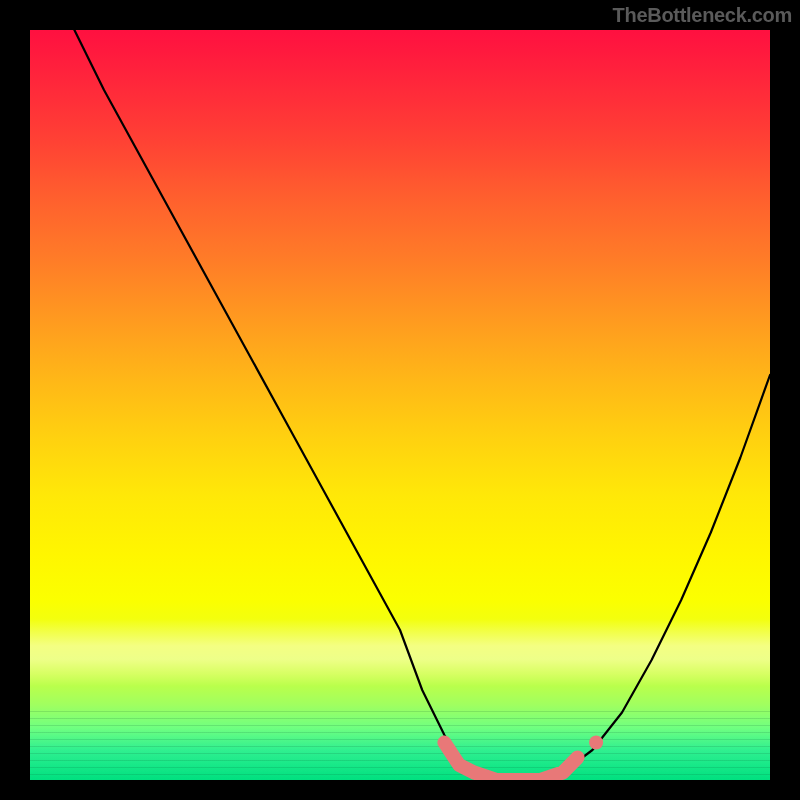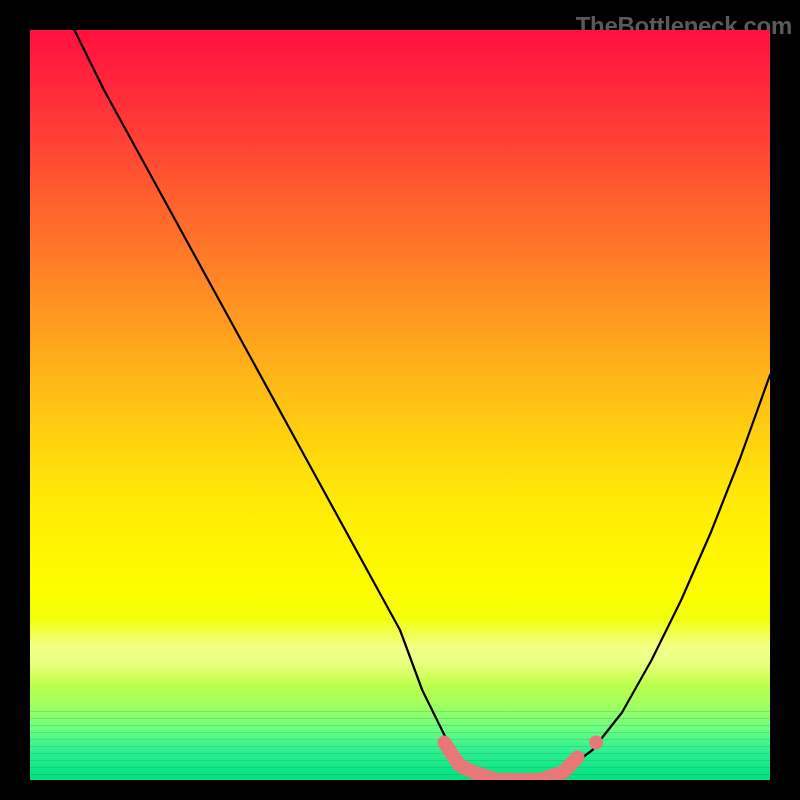--- a/index.html
+++ b/index.html
@@ -77,23 +77,23 @@
       rgba(0,80,40,0.15) 6px,
       rgba(0,80,40,0.15) 7px
     );
   }
   svg.curves {
     position: absolute;
     inset: 0;
   }
   .watermark {
     position: absolute;
-    top: 12px;
+    top: 4px;
     right: 8px;
-    font-size: 24px;
+    font-size: 20px;
     font-weight: 600;
     color: #5a5a5a;
     letter-spacing: -0.3px;
     user-select: none;
   }
 </style>
 </head>
 <body>
 
 <div class="frame">

